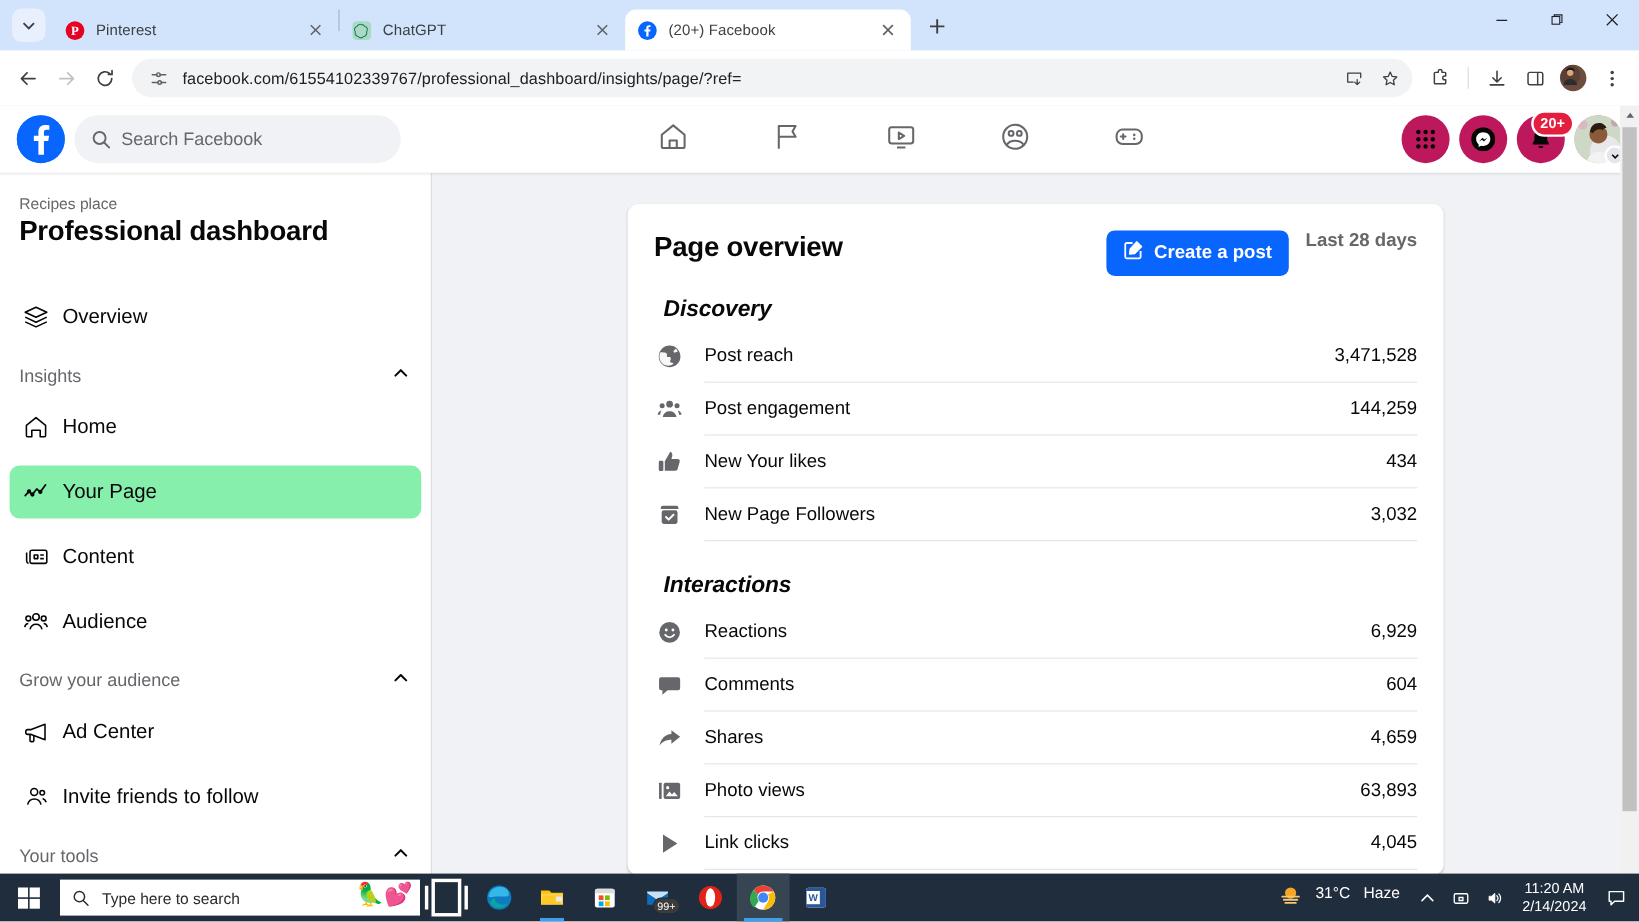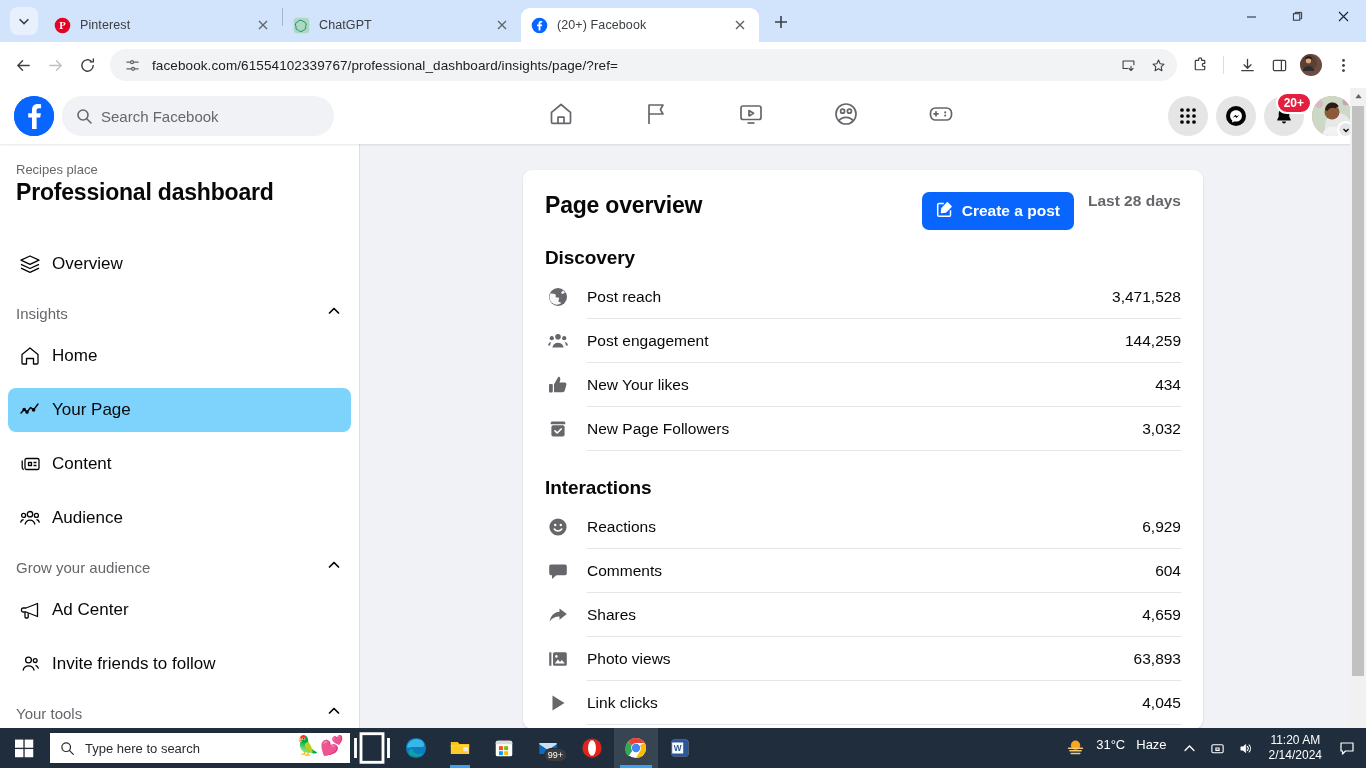--- a/index.html
+++ b/index.html
@@ -100,21 +100,21 @@
     width:100%;
   }
   .fb-search input::placeholder{color:#65676b;}
 
   .fbnav-center { flex:1; display:flex; justify-content:center; gap:0px; }
   .fbnav-item { width:95px;height:48px;display:flex;align-items:center;
                 justify-content:center;border-radius:8px;cursor:pointer;}
   .fbnav-item svg { width:26px;height:26px; }
 
   .fbnav-right { display:flex; align-items:center; gap:8px; position:relative;}
-  .fb-circle { width:40px;height:40px;border-radius:50%;background:#e5e5e5;
+  .fb-circle { width:40px;height:40px;border-radius:50%;background:#be185d;
                display:flex;align-items:center;justify-content:center;
                cursor:pointer;position:relative;flex:none;}
   .fb-circle svg { width:20px;height:20px; }
   .fb-badge {
     position:absolute; top:-4px; right:-8px; background:#e41e3f; color:#fff;
     font-size:12px; font-weight:bold; border-radius:11px; padding:1px 6px;
     line-height:16px; min-width:30px; text-align:center;
     border:2px solid #fff;
   }
   .fb-avatar-wrap { position:relative; width:40px;height:40px;flex:none;
@@ -135,21 +135,21 @@
     width:360px; background:#fff; padding:18px 0 0 0; position:relative;
     border-right:1px solid #dddfe2; overflow:hidden;
   }
   .sb-sub { font-size:13px; color:#65676b; padding:0 16px; margin-bottom:2px;}
   .sb-title { font-size:23px; font-weight:bold; color:#080809; padding:0 16px;
               margin-bottom:36px; letter-spacing:-.2px;}
   .sb-item {
     display:flex;align-items:center;gap:10px;height:44px;margin:0 8px 10px 8px;
     padding:0 10px;border-radius:8px;cursor:pointer;
   }
-  .sb-item.active { background:#7dd3fc; }
+  .sb-item.active { background:#86efac; }
   .sb-item .ic { width:24px;height:24px;flex:none;display:flex;
                  align-items:center;justify-content:center;}
   .sb-item .ic svg{width:22px;height:22px;}
   .sb-item .lbl { font-size:17px; color:#080809; }
   .sb-item.active .lbl { color:#080809; }
   .sb-group {
     display:flex;align-items:center;justify-content:space-between;
     padding:0 18px 0 16px; height:34px; margin-top:8px; margin-bottom:4px;
     cursor:pointer;
   }
@@ -169,22 +169,22 @@
   .btn-primary {
     background:#0866ff;color:#fff;border:none;border-radius:7px;height:38px;
     padding:0 14px;font-size:15.5px;font-weight:bold;display:flex;
     align-items:center;gap:9px;cursor:pointer;
     font-family:"Liberation Sans",sans-serif;
   }
   .btn-primary svg{width:17px;height:17px;}
   .range { font-size:15.5px;font-weight:bold;color:#65676b;margin-left:14px;
            cursor:pointer;}
 
-  .sec-title { font-size:19px;font-weight:bold;color:#080809;margin:4px 0 6px 0;
-               letter-spacing:-.1px;}
+  .sec-title { font-size:19px;font-weight:bold;color:#080809;margin:4px 0 6px 8px;
+               letter-spacing:-.1px;font-style:italic;}
   .metric {
     display:flex;align-items:center;height:44px;gap:16px;
   }
   .metric .mic { width:26px;height:26px;flex:none;display:flex;
                  align-items:center;justify-content:center;}
   .metric .mic svg{width:22px;height:22px;}
   .metric .mrow {
     flex:1;display:flex;align-items:center;justify-content:space-between;
     height:100%; border-bottom:1px solid #e4e6eb;
   }

